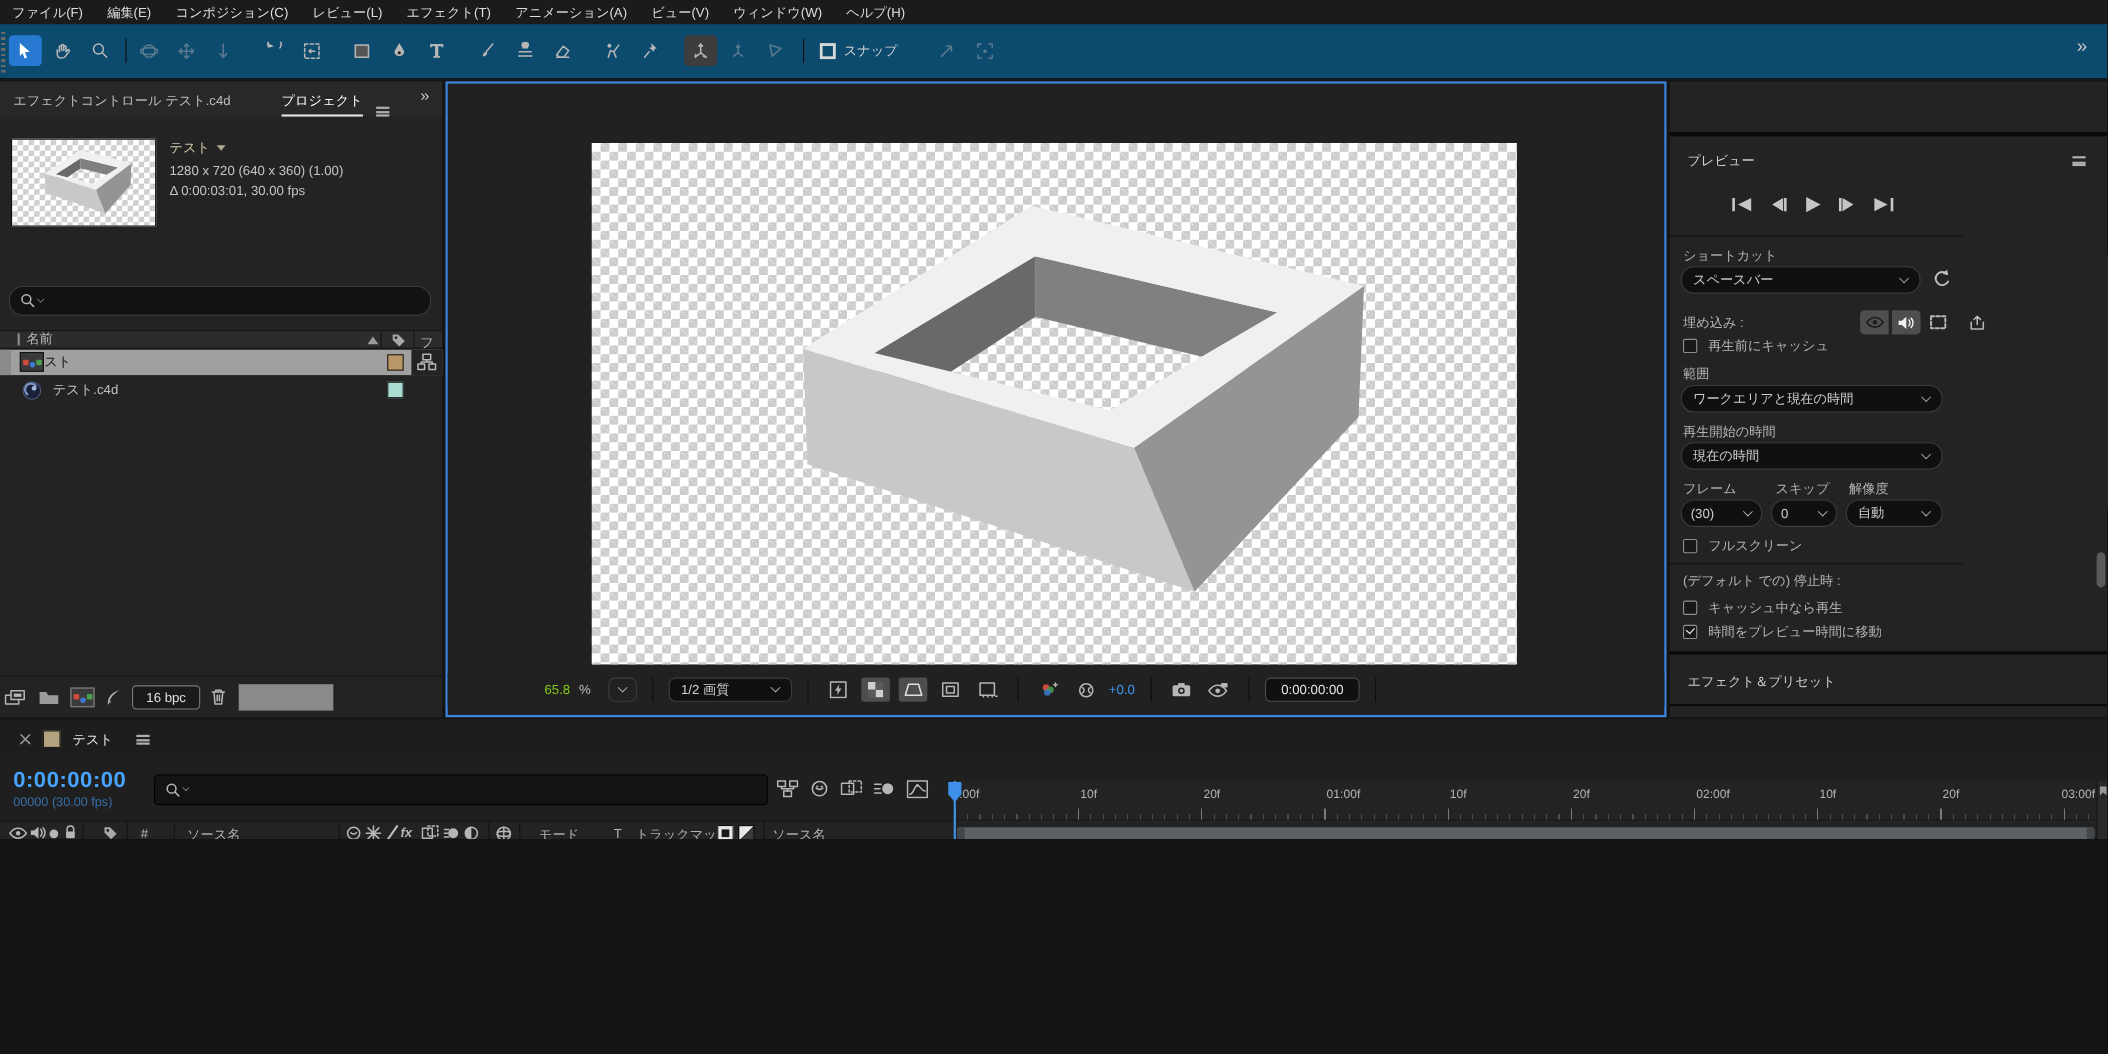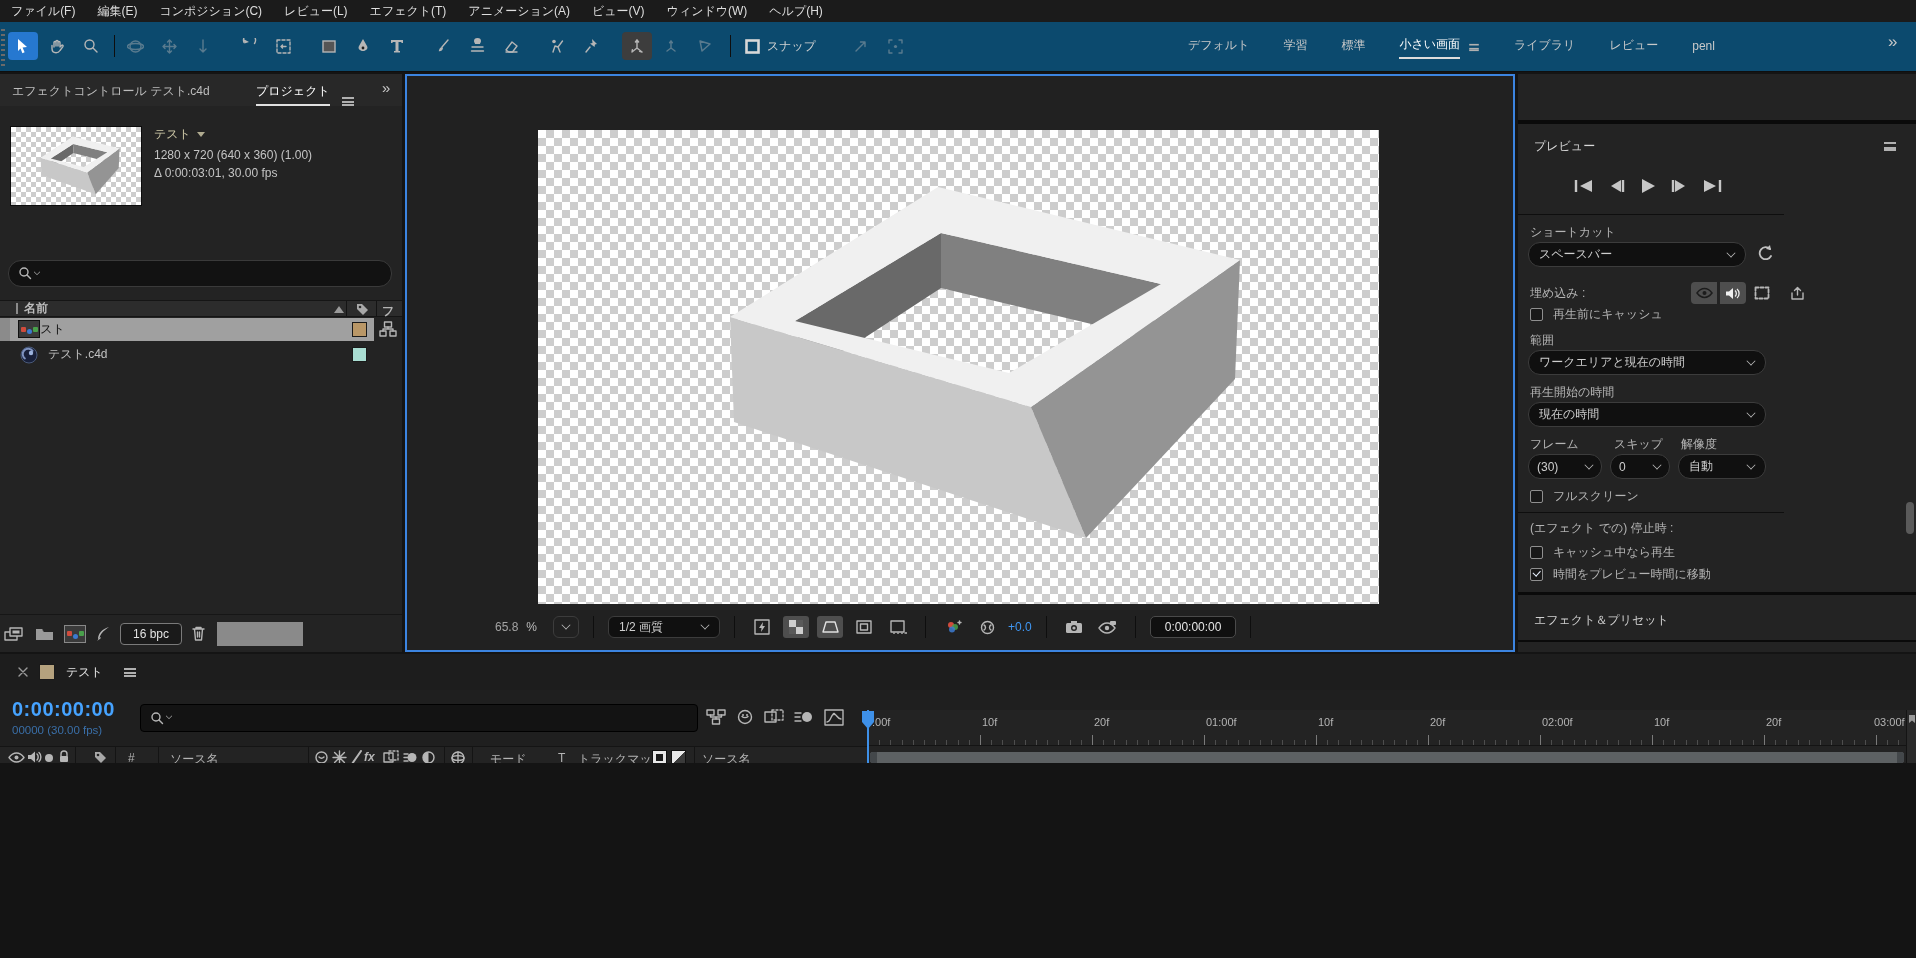--- a/index.html
+++ b/index.html
@@ -176,32 +176,20 @@
           </svg>
         </div>
       <div class="tool dim">
           <svg width="17" height="17">
             <path class="sv" d="M2 5V2h3M12 2h3v3M15 12v3h-3M5 15H2v-3"></path>
             <circle class="svf" cx="8.5" cy="8.5" r="1.6"></circle>
           </svg>
         </div>
     </div>
 
-    <div class="abs row" style="left:1188px;top:14px;gap:34px;">
-      <span class="ws">デフォルト</span>
-      <span class="ws">学習</span>
-      <span class="ws">標準</span>
-      <span class="row" style="gap:8px;">
-        <span class="ws active">小さい画面</span>
-        <span class="ham" style="transform:scale(.8);"></span>
-      </span>
-      <span class="ws">ライブラリ</span>
-      <span class="ws">レビュー</span>
-      <span class="ws">penl</span>
-    </div>
     <span class="abs" style="left:1888px;top:10px;font-size:17px;color:#c8c8c8;">»</span>
   </div>
 
   <div class="panel" style="left:0;top:74px;width:402px;height:578px;">
     <div class="abs row" style="left:0;top:0;width:402px;height:32px;background:#282828;">
       <span class="abs lbl" style="left:12px;top:9px;color:#bdbdbd;">エフェクトコントロール テスト.c4d</span>
       <span class="abs" style="left:256px;top:9px;color:#fff;border-bottom:2px solid #e0e0e0;padding-bottom:4px;">プロジェクト</span>
       <span class="ham abs" style="left:342px;top:11px;"></span>
       <span class="abs" style="left:382px;top:5px;font-size:15px;color:#c8c8c8;">»</span>
     </div>
@@ -224,21 +212,21 @@
 
     <div class="abs row" style="left:8px;top:186px;width:384px;height:27px;background:#121212;border:1px solid #3a3a3a;border-radius:13px;padding:0 9px;gap:2px;">
       <svg width="15" height="15">
           <circle class="sv" cx="6" cy="6" r="4"></circle>
           <path class="sv" d="M9 9l3.5 3.5"></path>
         </svg>
       <span class="chevd" style="transform:rotate(45deg) scale(.55);margin-left:-2px;"></span>
       <input value="" style="background: transparent; border: none; color: rgb(221, 221, 221); flex: 1 1 0%; height: 20px;">
     </div>
 
-    <div class="abs row" style="left:0;top:226px;width:402px;height:17px;background:#2c2c2c;border-top:1px solid #151515;border-bottom:1px solid #151515;font-weight:bold;">
+    <div class="abs row" style="left:0;top:226px;width:402px;height:17px;background:#2c2c2c;border-top:1px solid #151515;border-bottom:1px solid #151515;">
       <span style="width:2px;height:11px;background:#8a8a8a;margin-left:16px;"></span>
       <span class="lbl" style="margin-left:6px;color:#bdbdbd;">名前</span>
       <span class="abs" style="left:334px;top:5px;width:0;height:0;border-left:5px solid transparent;border-right:5px solid transparent;border-bottom:7px solid #9a9a9a;"></span>
       <svg class="abs" style="left:354px;top:1px;" width="16" height="15">
           <path d="M8 2l6 6-5 5-6-6V2z" style="fill:#a8a8a8;"></path>
           <circle cx="6" cy="5" r="1.3" style="fill:#2c2c2c;"></circle>
         </svg>
       <span class="abs lbl" style="left:382px;top:2px;">フ</span>
       <span class="vline" style="left:346px;"></span>
       <span class="vline" style="left:376px;"></span>
@@ -307,21 +295,21 @@
       <svg width="841" height="474" viewBox="0 0 841 474">
         <polygon points="257,191 403,103 403,158 268,246" fill="#696969"></polygon>
         <polygon points="403,103 623,154 612,208 403,158" fill="#808080"></polygon>
         <polygon points="192,187 493,277 548,408 196,292" fill="#c8c8c8"></polygon>
         <polygon points="493,277 702,130 697,249 548,408" fill="#949494"></polygon>
         <path fill-rule="evenodd" d="M192 187 L400 57 L702 130 L493 277 Z M257 191 L403 103 L623 154 L471 243 Z" fill="#f0f0f0"></path>
       </svg>
     </div>
 
     <div class="abs row" style="left:0;top:536px;width:1106px;height:30px;background:#212121;padding-left:88px;gap:8px;">
-      <span style="color:#a3a3a3;">65.8</span>
+      <span style="color:#84cc16;">65.8</span>
       <span style="color:#bdbdbd;">%</span>
       <div class="icbtn" style="border:1px solid #3c3c3c;border-radius:6px;margin-left:8px;">
           <span class="chevd"></span>
         </div>
       <span class="sep"></span>
       <div class="pill" style="width:112px;height:22px;border-radius:6px;">
         <span>1/2 画質</span>
           <span class="chevd"></span>
       </div>
       <span class="sep"></span>
@@ -498,21 +486,21 @@
       <span>自動</span>
         <span class="chevd"></span>
     </div>
 
     <div class="abs row" style="left:12px;top:414px;gap:10px;">
       <span class="cb"></span>
       <span class="lbl">フルスクリーン</span>
     </div>
 
     <div class="abs" style="left:0;top:438px;width:266px;height:1px;background:#0e0e0e;"></div>
-    <span class="abs lbl" style="left:12px;top:446px;">(エフェクト での) 停止時 :</span>
+    <span class="abs lbl" style="left:12px;top:446px;">(デフォルト での) 停止時 :</span>
     <div class="abs row" style="left:12px;top:470px;gap:10px;">
       <span class="cb"></span>
       <span class="lbl">キャッシュ中なら再生</span>
     </div>
     <div class="abs row" style="left:12px;top:492px;gap:10px;">
       <span class="cb on"></span>
       <span class="lbl">時間をプレビュー時間に移動</span>
     </div>
 
     <div class="abs" style="left:0;top:518px;width:398px;height:3px;background:#0a0a0a;"></div>

